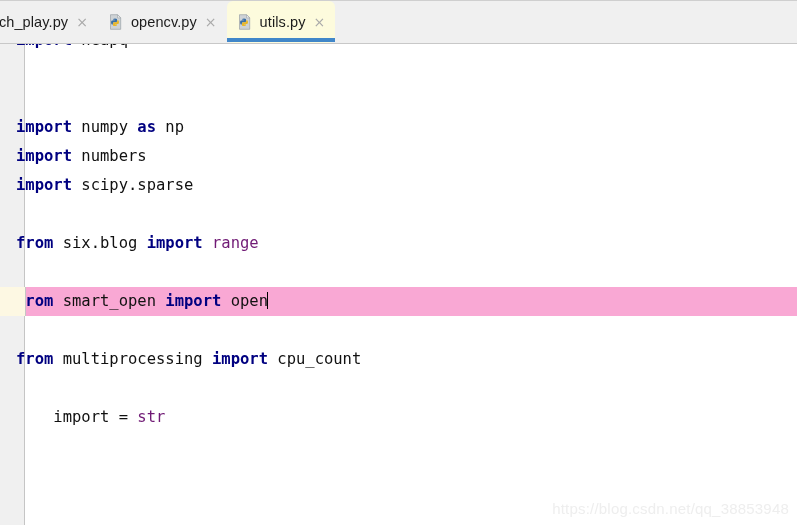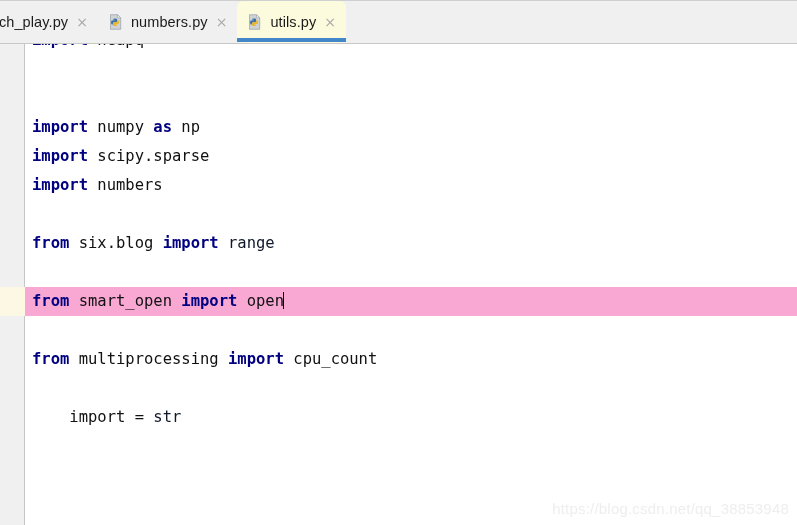--- a/index.html
+++ b/index.html
@@ -122,21 +122,21 @@
     width: 797px;
   }
   .code-line {
     position: relative;
     height: 29px;
     line-height: 29px;
     white-space: pre;
     font-family: "DejaVu Sans Mono", monospace;
     font-size: 15.5px;
     color: #111111;
-    padding-left: 32px;
+    padding-left: 16px;
     box-sizing: border-box;
   }
   .code-line.current-line {
     background: #f9a8d4;
   }
   .code-line.current-line .gutter-cover {
     position: absolute;
     left: 0;
     top: 0;
     width: 25px;
@@ -147,21 +147,21 @@
     position: absolute;
     left: 25px;
     top: 0;
     width: 1px;
     height: 29px;
     background: #c5c5c5;
   }
 
   
   .kw   { color: #000080; font-weight: bold; }
-  .bi   { color: #0f172a; }
+  .bi   { color: #701a75; }
   .num  { color: #1a4fd6; }
   .pl   { color: #111111; }
 
   
   .caret {
     display: inline-block;
     width: 1px;
     height: 17px;
     background: #000000;
     vertical-align: -3px;
@@ -191,21 +191,21 @@
         <span class="tab-label">rch_play.py</span>
         <span class="tab-close">×</span>
       </div>
       <div class="tab">
         <svg viewBox="0 0 16 16" class="py-icon">
           <path d="M2.5 0.7 h7.0 l3.2 3.2 v11.4 h-10.2 z" fill="#cfd3d6" stroke="#9aa1a6" stroke-width="0.7"></path>
           <path d="M9.5 0.7 v3.2 h3.2 z" fill="#eef1f3" stroke="#9aa1a6" stroke-width="0.6"></path>
           <path d="M7.0 4.4 c-2.0 0 -1.9 0.9 -1.9 0.9 l0 0.9 l1.95 0 l0 0.3 l-2.7 0 c0 0 -1.3 -0.15 -1.3 1.9 c0 2.05 1.15 1.98 1.15 1.98 l0.68 0 l0 -0.95 c0 0 -0.04 -1.15 1.13 -1.15 l1.93 0 c0 0 1.08 0.02 1.08 -1.05 l0 -1.93 c0 0 0.17 -0.9 -2.02 -0.9 z M5.93 5.05 c0.2 0 0.35 0.16 0.35 0.35 c0 0.2 -0.16 0.35 -0.35 0.35 c-0.2 0 -0.35 -0.16 -0.35 -0.35 c0 -0.19 0.16 -0.35 0.35 -0.35 z" fill="#3a6fa5"></path>
           <path d="M7.05 12.1 c2.0 0 1.9 -0.87 1.9 -0.87 l0 -0.9 l-1.95 0 l0 -0.28 l2.7 0 c0 0 1.3 0.15 1.3 -1.9 c0 -2.06 -1.14 -1.98 -1.14 -1.98 l-0.68 0 l0 0.93 c0 0 0.04 1.15 -1.14 1.15 l-1.93 0 c0 0 -1.08 -0.02 -1.08 1.06 l0 1.92 c0 0 -0.16 0.87 2.02 0.87 z M8.12 11.45 c-0.2 0 -0.35 -0.16 -0.35 -0.35 c0 -0.19 0.16 -0.35 0.35 -0.35 c0.2 0 0.35 0.16 0.35 0.35 c0 0.2 -0.16 0.35 -0.35 0.35 z" fill="#e8b72a"></path>
         </svg>
-        <span class="tab-label">numbers.py</span>
+        <span class="tab-label">opencv.py</span>
         <span class="tab-close">×</span>
       </div>
       <div class="tab active-tab">
         <svg viewBox="0 0 16 16" class="py-icon">
           <path d="M2.5 0.7 h7.0 l3.2 3.2 v11.4 h-10.2 z" fill="#cfd3d6" stroke="#9aa1a6" stroke-width="0.7"></path>
           <path d="M9.5 0.7 v3.2 h3.2 z" fill="#eef1f3" stroke="#9aa1a6" stroke-width="0.6"></path>
           <path d="M7.0 4.4 c-2.0 0 -1.9 0.9 -1.9 0.9 l0 0.9 l1.95 0 l0 0.3 l-2.7 0 c0 0 -1.3 -0.15 -1.3 1.9 c0 2.05 1.15 1.98 1.15 1.98 l0.68 0 l0 -0.95 c0 0 -0.04 -1.15 1.13 -1.15 l1.93 0 c0 0 1.08 0.02 1.08 -1.05 l0 -1.93 c0 0 0.17 -0.9 -2.02 -0.9 z M5.93 5.05 c0.2 0 0.35 0.16 0.35 0.35 c0 0.2 -0.16 0.35 -0.35 0.35 c-0.2 0 -0.35 -0.16 -0.35 -0.35 c0 -0.19 0.16 -0.35 0.35 -0.35 z" fill="#3a6fa5"></path>
           <path d="M7.05 12.1 c2.0 0 1.9 -0.87 1.9 -0.87 l0 -0.9 l-1.95 0 l0 -0.28 l2.7 0 c0 0 1.3 0.15 1.3 -1.9 c0 -2.06 -1.14 -1.98 -1.14 -1.98 l-0.68 0 l0 0.93 c0 0 0.04 1.15 -1.14 1.15 l-1.93 0 c0 0 -1.08 -0.02 -1.08 1.06 l0 1.92 c0 0 -0.16 0.87 2.02 0.87 z M8.12 11.45 c-0.2 0 -0.35 -0.16 -0.35 -0.35 c0 -0.19 0.16 -0.35 0.35 -0.35 c0.2 0 0.35 0.16 0.35 0.35 c0 0.2 -0.16 0.35 -0.35 0.35 z" fill="#e8b72a"></path>
         </svg>
         <span class="tab-label">utils.py</span>
@@ -215,22 +215,22 @@
     </div>
 
   <div id="code-area">
     <div id="gutter"></div>
     <div id="code-scroll">
       <div id="code-lines">
           <div class="code-line"><span class="kw">import</span><span class="pl"> heapq</span></div>
           <div class="code-line"></div>
           <div class="code-line"></div>
           <div class="code-line"><span class="kw">import</span><span class="pl"> numpy </span><span class="kw">as</span><span class="pl"> np</span></div>
+          <div class="code-line"><span class="kw">import</span><span class="pl"> numbers</span></div>
           <div class="code-line"><span class="kw">import</span><span class="pl"> scipy.sparse</span></div>
-          <div class="code-line"><span class="kw">import</span><span class="pl"> numbers</span></div>
           <div class="code-line"></div>
           <div class="code-line"><span class="kw">from</span><span class="pl"> six.blog </span><span class="kw">import</span><span class="pl"> </span><span class="bi">range</span></div>
           <div class="code-line"></div>
           <div class="code-line current-line"><div class="gutter-cover"></div><div class="gutter-cover-border"></div><span class="kw">from</span><span class="pl"> smart_open </span><span class="kw">import</span><span class="pl"> </span><span class="pl">open</span><span class="caret"></span></div>
           <div class="code-line"></div>
           <div class="code-line"><span class="kw">from</span><span class="pl"> multiprocessing </span><span class="kw">import</span><span class="pl"> cpu_count</span></div>
           <div class="code-line"></div>
           <div class="code-line"><span class="pl">    import = </span><span class="bi">str</span></div>
           <div class="code-line"></div>
           <div class="code-line"></div>

